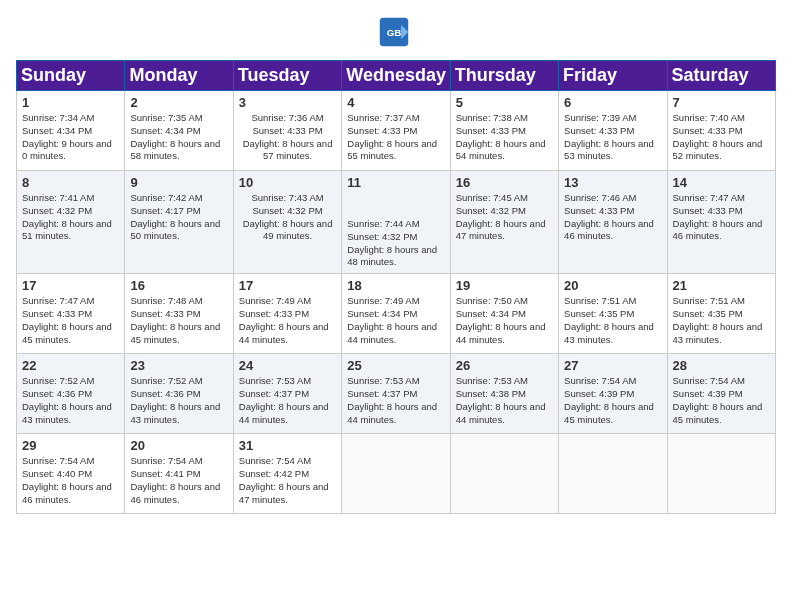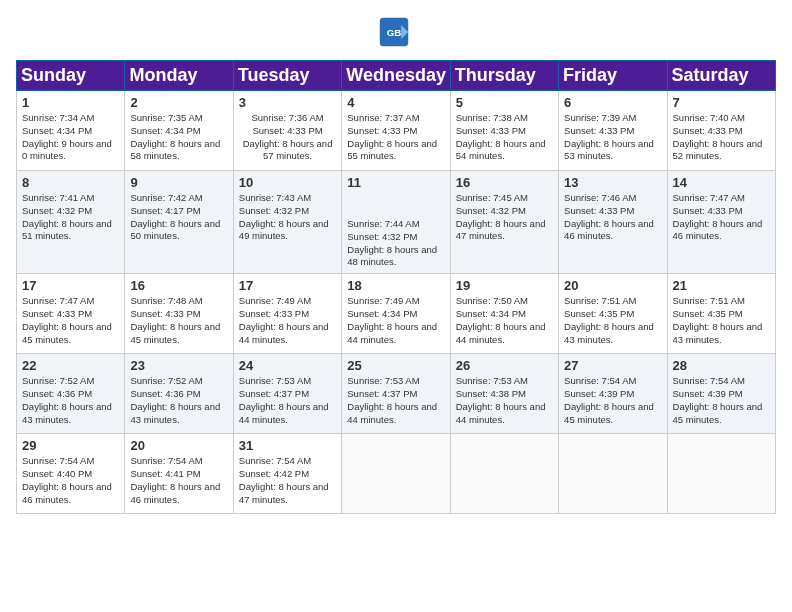--- a/index.html
+++ b/index.html
@@ -169,21 +169,21 @@
 Daylight: 8 hours and 51 minutes.</div>
         </td>
         <td>
           <span class="day-num">9</span>
           <div class="cell-text" style="white-space: pre-line;">Sunrise: 7:42 AM
 Sunset: 4:17 PM
 Daylight: 8 hours and 50 minutes.</div>
         </td>
         <td>
           <span class="day-num">10</span>
-          <div class="cell-text" style="white-space: pre-line;">Sunrise: 7:43 AM
+          <div class="cell-text" style="white-space: pre-line; text-align: center;">Sunrise: 7:43 AM
 Sunset: 4:32 PM
 Daylight: 8 hours and 49 minutes.</div>
         </td>
         <td>
           <span class="day-num">11</span>
           <div class="cell-text" style="white-space: pre-line; margin-top: 28px;">Sunrise: 7:44 AM
 Sunset: 4:32 PM
 Daylight: 8 hours and 48 minutes.</div>
         </td>
         <td>

